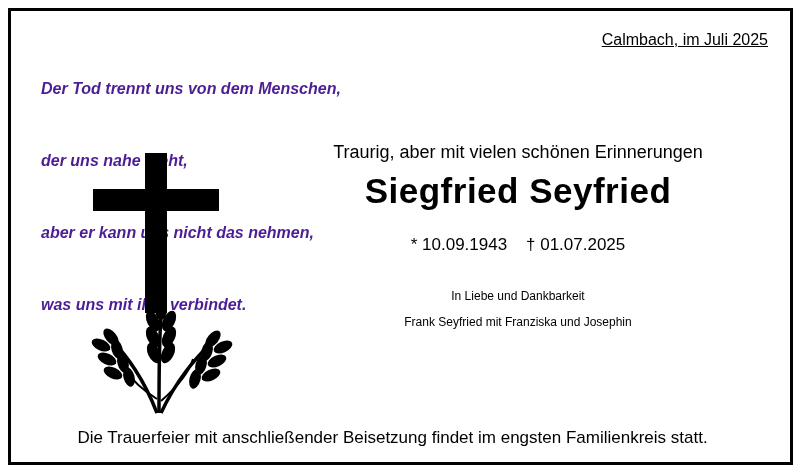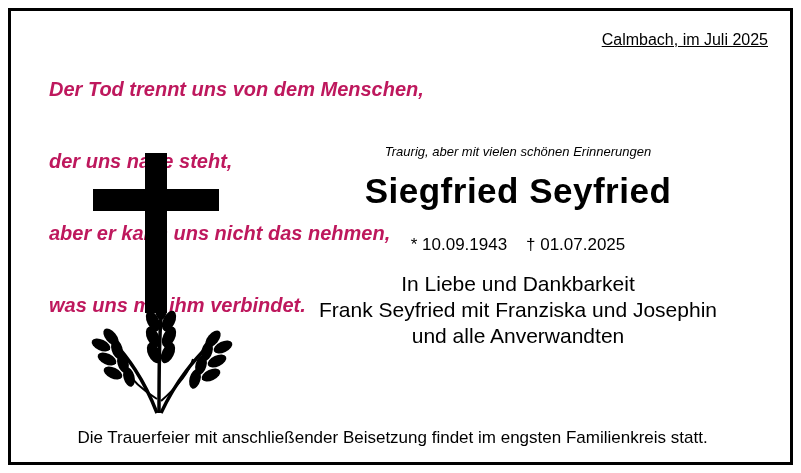--- a/index.html
+++ b/index.html
@@ -31,27 +31,27 @@
     position: absolute;
     left: 0;
     top: 0;
     right: 0;
     bottom: 0;
   }
 
   
   .poem {
     position: absolute;
-    left: 38px;
+    left: 30px;
     top: 18px;
     font-style: italic;
     font-weight: bold;
-    font-size: 20px;
+    font-size: 16px;
     line-height: 24px;
-    color: #be185d;
+    color: #4c1d95;
     white-space: pre;
   }
   .poem div { white-space: pre; }
 
   
   .place-date {
     position: absolute;
     right: 22px;
     top: 20px;
     font-size: 16px;
@@ -73,41 +73,40 @@
   
   .main-col {
     position: absolute;
     left: 255px;
     right: 20px;
     top: 128px;
     text-align: center;
     color: #000000;
   }
   .intro {
-    font-size: 13px;
+    font-size: 18px;
     line-height: 26px;
-    font-style: italic;
   }
   .intro div { white-space: nowrap; }
   .name {
     font-size: 35px;
     font-weight: bold;
     letter-spacing: 0.5px;
     margin-top: 6px;
     white-space: nowrap;
   }
   .dates {
     font-size: 17px;
     margin-top: 24px;
     white-space: pre;
   }
   .family {
-    font-size: 21px;
+    font-size: 12px;
     line-height: 26px;
-    margin-top: 16px;
+    margin-top: 28px;
   }
   .family div { white-space: nowrap; }
 
   
   .footer {
     position: absolute;
     left: 0;
     right: 16px;
     bottom: 14px;
     text-align: center;
@@ -181,21 +180,20 @@
 
       <div class="main-col">
         <div class="intro">
           <div>Traurig, aber mit vielen schönen Erinnerungen</div>
         </div>
         <div class="name">Siegfried Seyfried</div>
         <div class="dates">* 10.09.1943    † 01.07.2025</div>
         <div class="family">
           <div>In Liebe und Dankbarkeit</div>
           <div>Frank Seyfried mit Franziska und Josephin</div>
-          <div>und alle Anverwandten</div>
         </div>
       </div>
 
       <div class="footer">Die Trauerfeier mit anschließender Beisetzung findet im engsten Familienkreis statt.</div>
 
     </div>
   </div>
 </div>
 
 </body></html>

